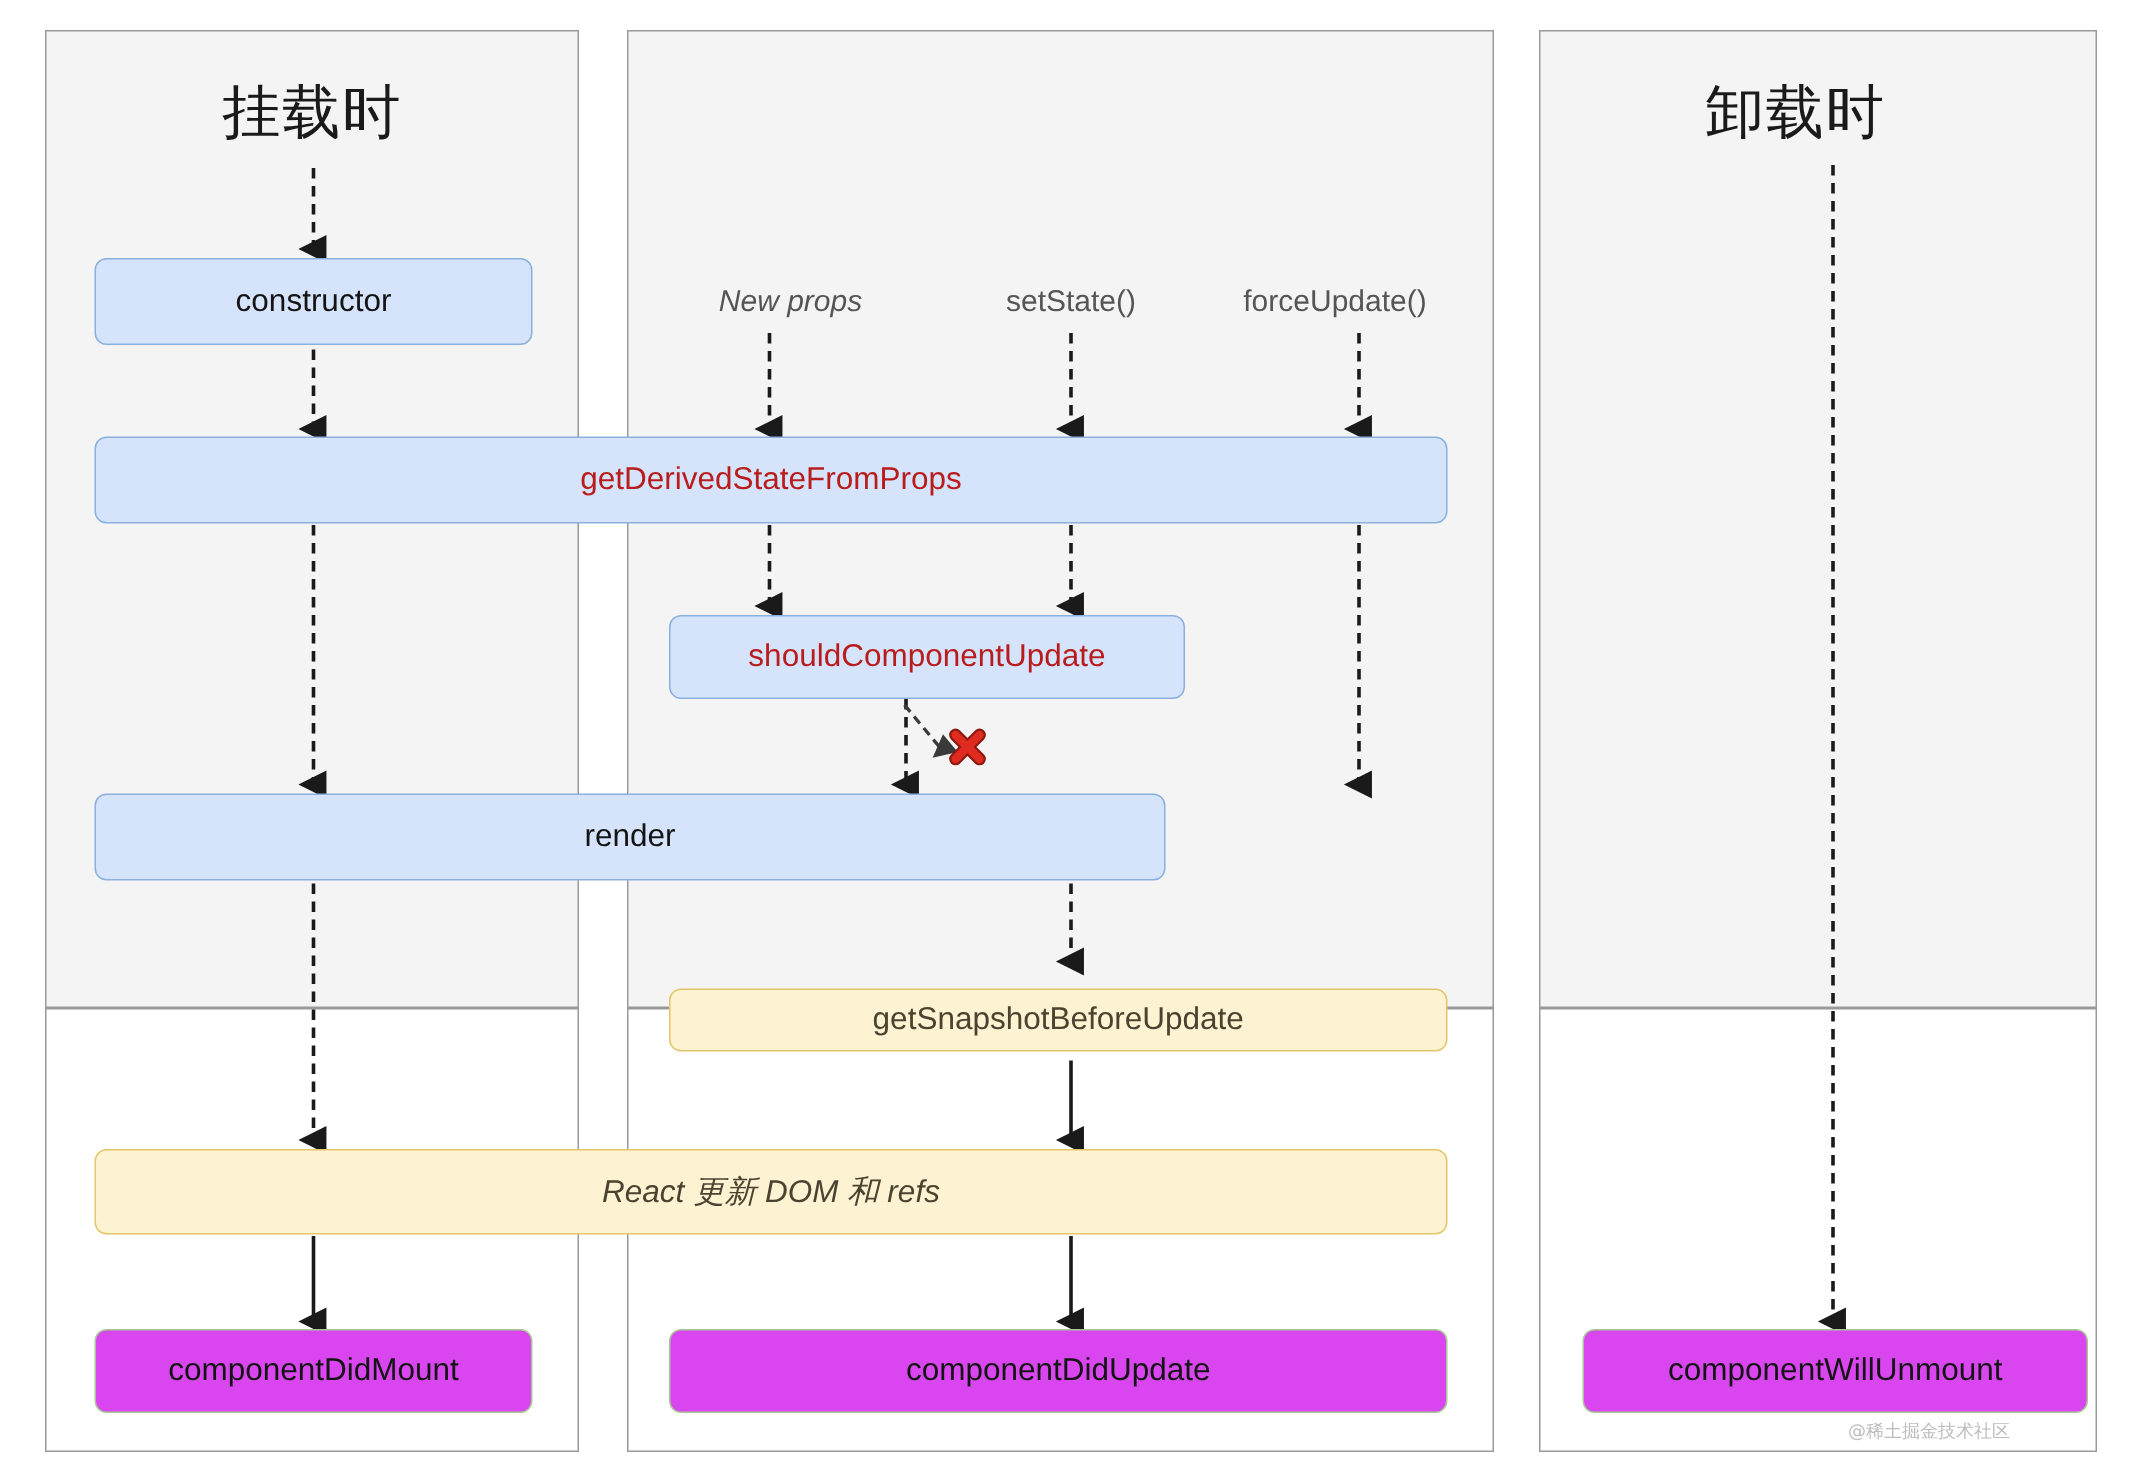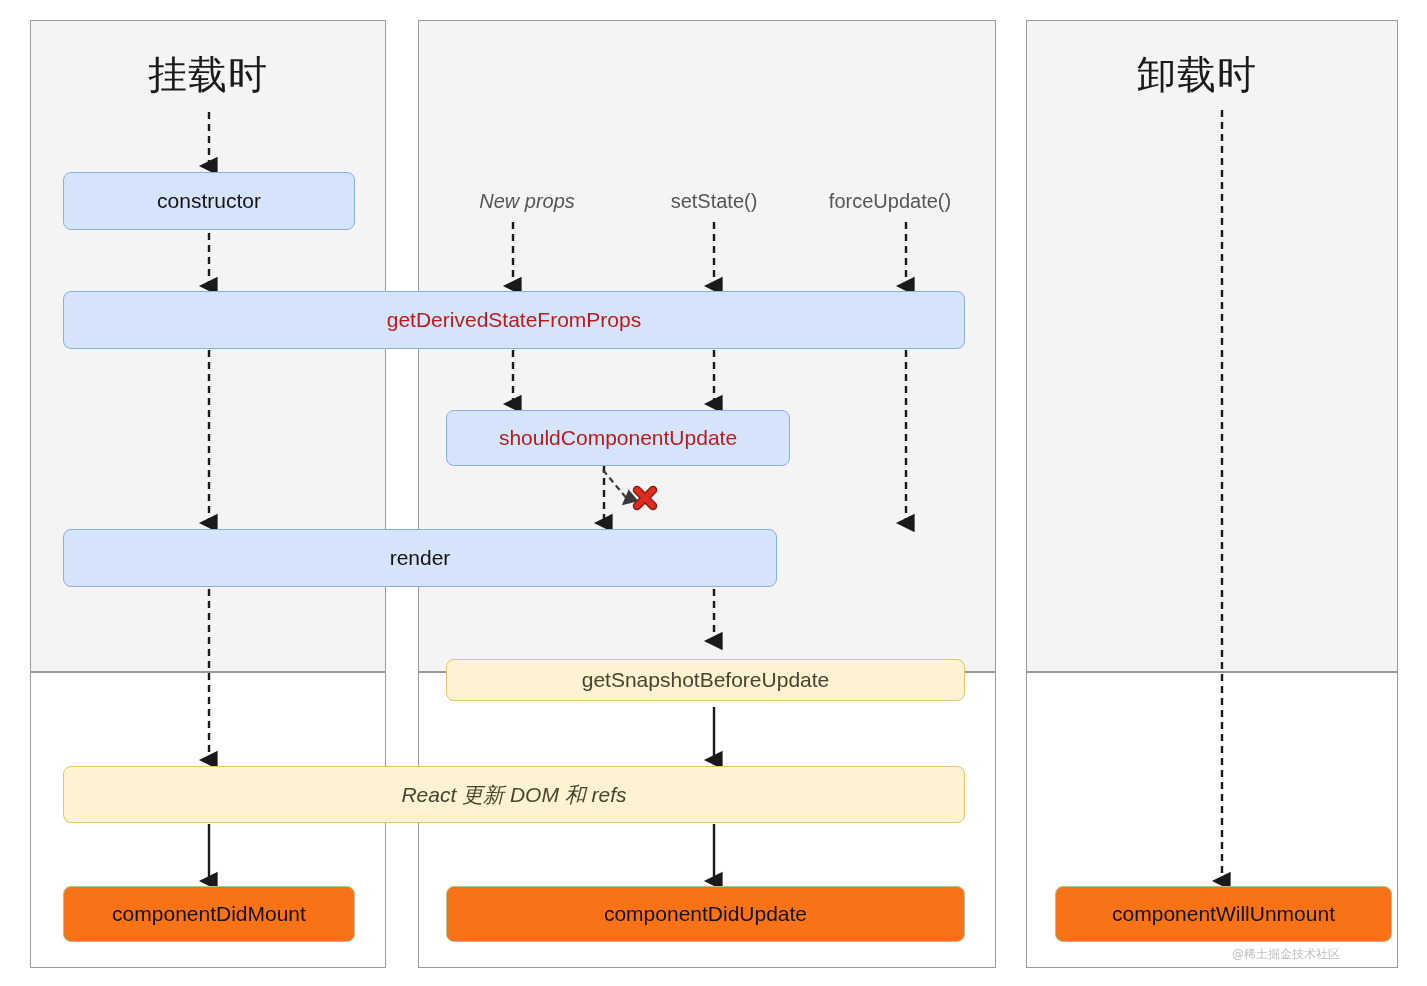--- a/index.html
+++ b/index.html
@@ -66,21 +66,21 @@
     background: #d6e4fb;
     border: 1px solid #8ab0e0;
     color: #b91c1c;
   }
   .box-yellow {
     background: #fdf2d2;
     border: 1px solid #e3c56a;
     color: #4a4330;
   }
   .box-green {
-    background: #f97316;
+    background: #d946ef;
     border: 1px solid #a8c795;
     color: #23311c;
   }
   .bold {
     font-weight: normal;
     color: #141414;
   }
   .italic {
     font-style: italic;
   }

